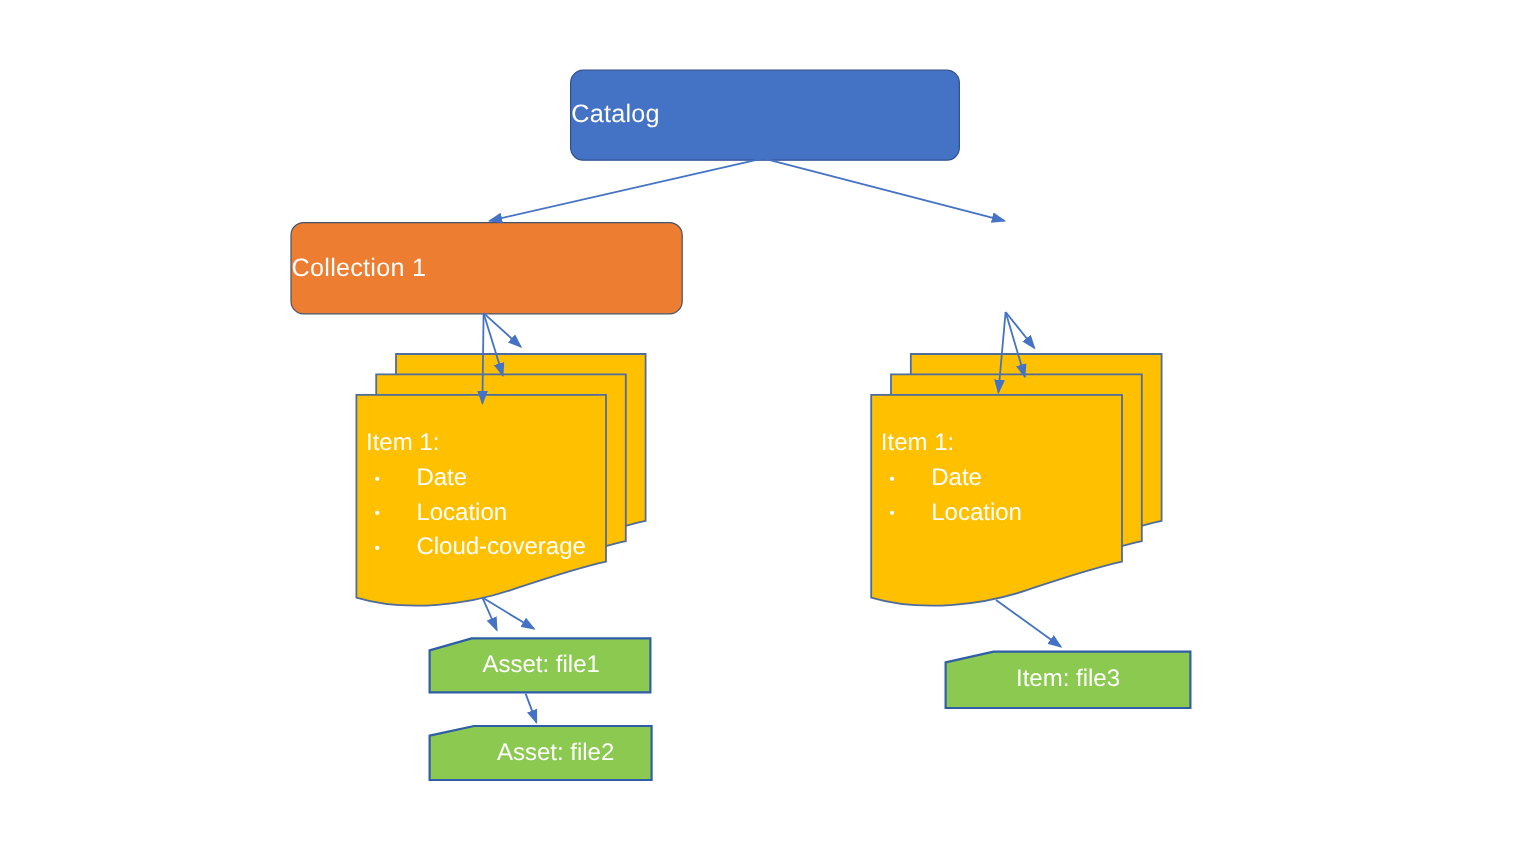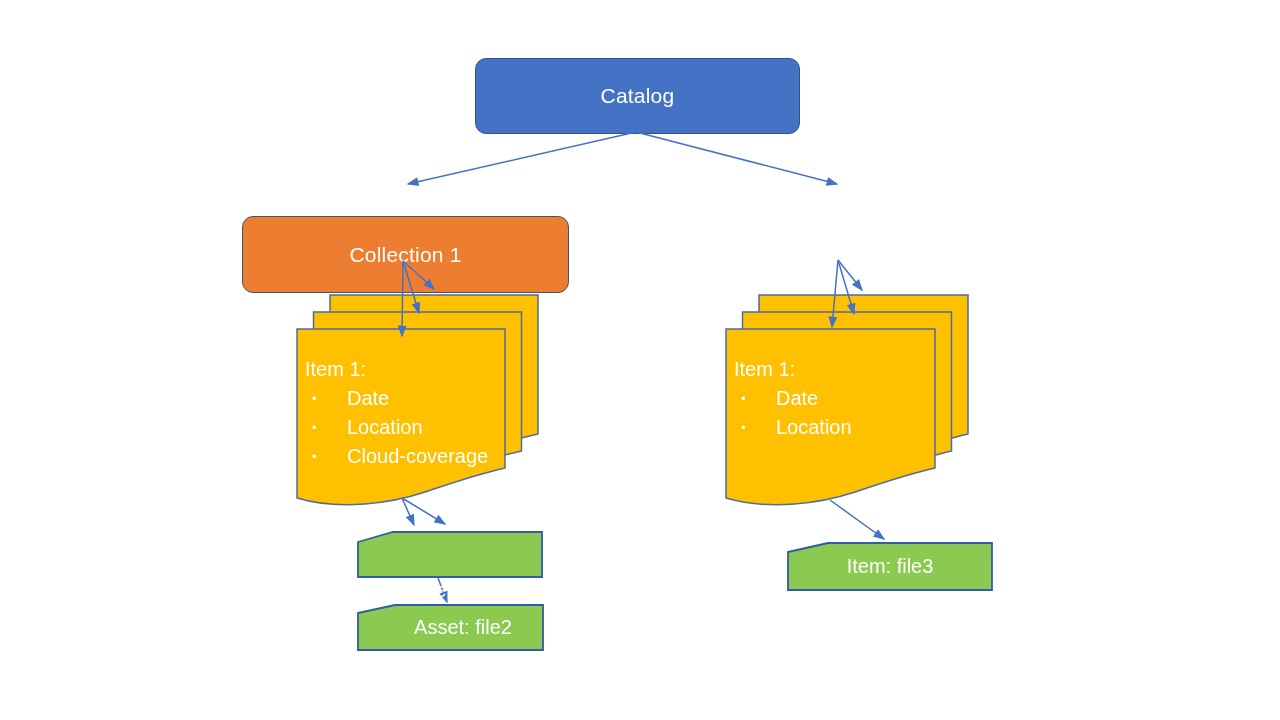--- a/index.html
+++ b/index.html
@@ -10,50 +10,50 @@
     --asset_fill:#8CC951; --asset_border:#2F5DA8;
     --connector:#4472C4; --text:#FFFFFF;
   }
   html,body{margin:0;padding:0;}
   .canvas{
     position:relative; width:1280px; height:720px;
     background:var(--background); overflow:hidden;
     font-family:"Liberation Sans", sans-serif;
   }
   .node{
-    position:absolute; display:flex; align-items:center; justify-content:center;
+    position:absolute; display:flex; align-items:center; justify-content:flex-start;
     color:var(--text); font-size:21px; border-radius:11px; z-index:1;
     letter-spacing:.2px;
   }
   .catalog{
     left:475px; top:58px; width:323px; height:74px;
     background:var(--catalog_fill); border:1.5px solid var(--catalog_border);
   }
   .collection{
-    background:var(--collection_fill); border:1.5px solid var(--collection_border);margin-top:31px;
+    background:var(--collection_fill); border:1.5px solid var(--collection_border);
   }
   .collection-1{ left:242px; top:185px; width:325px; height:75px; }
   .collection-2{ left:678px; top:185px; width:322px; height:74px; }
 
   svg.overlay{ position:absolute; left:0; top:0; z-index:2; pointer-events:none; }
   .doc{ fill:var(--item_fill); stroke:var(--item_border); stroke-width:1.5; }
   .asset{ fill:var(--asset_fill); stroke:var(--asset_border); stroke-width:1.8; }
   .connector{ stroke:var(--connector); stroke-width:1.5; fill:none; }
 
   .item-text{ position:absolute; z-index:3; color:var(--text); font-size:20px; }
   .item-text-1{ left:305px; top:355px; width:200px; }
   .item-text-2{ left:734px; top:355px; width:200px; }
   .item-row{ height:29px; display:flex; align-items:center; }
   .bullet{ width:35px; padding-left:7px; font-size:13px; flex:0 0 auto; }
 
   .asset-label{
     position:absolute; z-index:3; color:var(--text); font-size:20px;
     display:flex; align-items:center; justify-content:center;
   }
-  .asset-label-1{ left:358px; top:532px; width:186px; height:45px;margin-top:36px; }
+  .asset-label-1{ left:358px; top:532px; width:186px; height:45px; }
   .asset-label-2{ left:358px; top:605px; width:210px; height:45px; }
   .asset-label-3{ left:788px; top:543px; width:204px; height:47px; }
 </style>
 </head>
 <body>
 
 <div class="canvas">
 
   <div class="node catalog">
     <span>Catalog</span>

